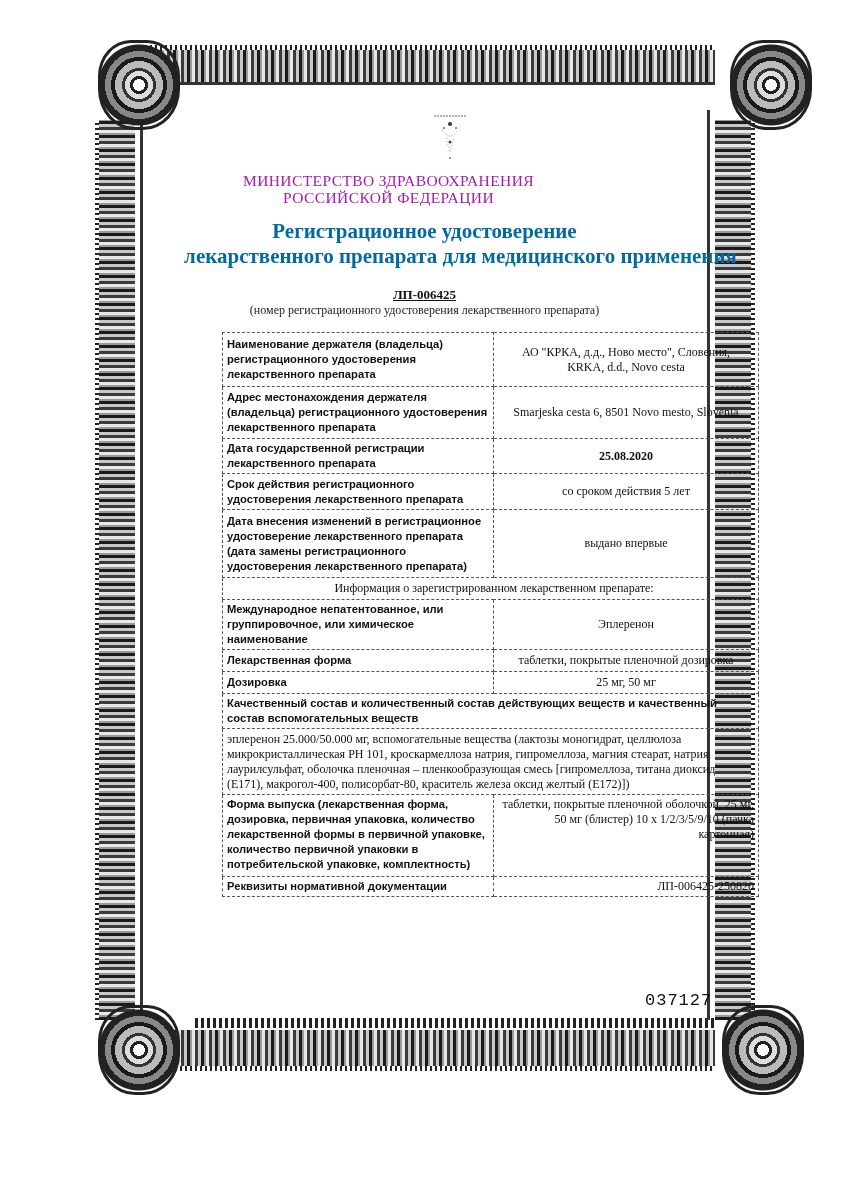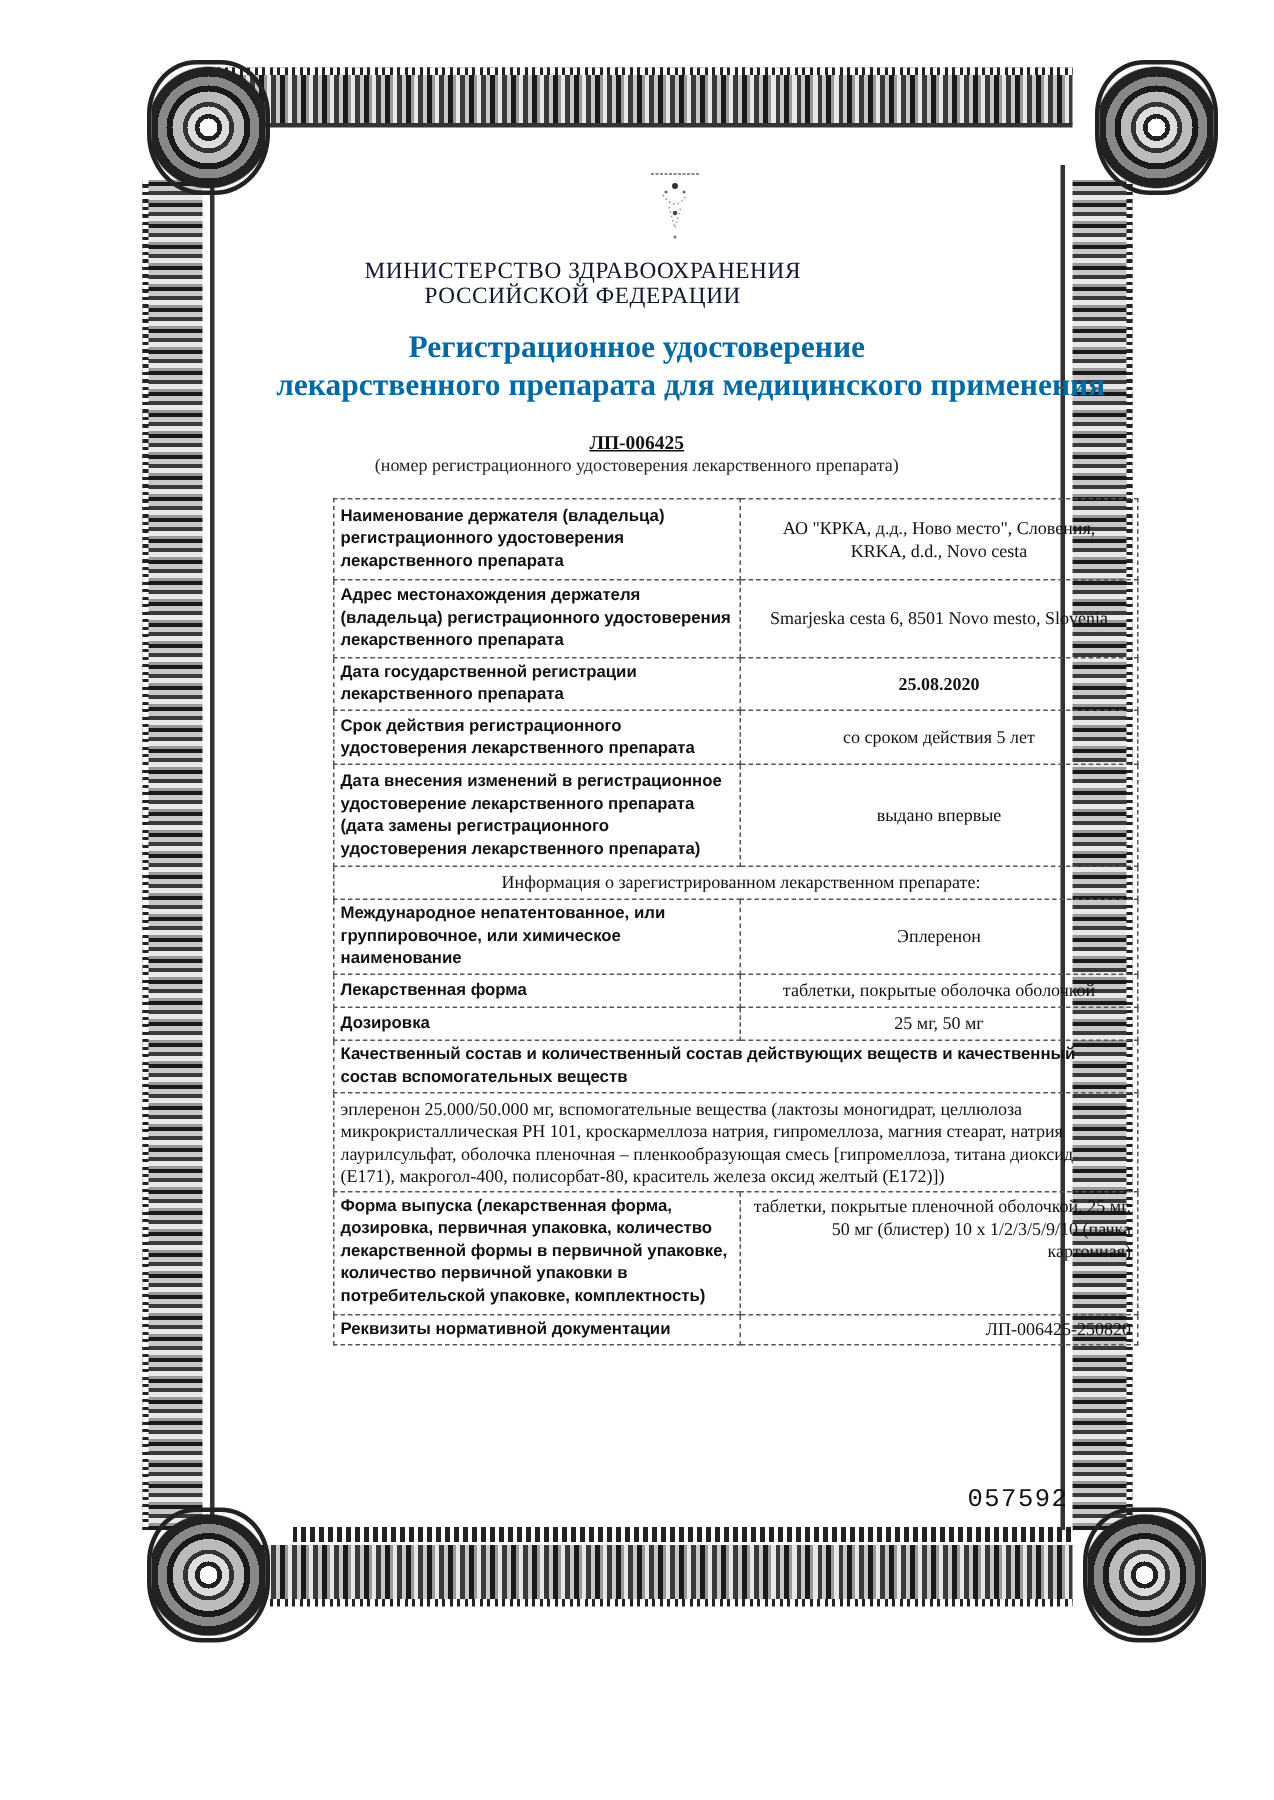--- a/index.html
+++ b/index.html
@@ -33,21 +33,21 @@
   .rosette { position: absolute; width: 82px; height: 90px; border-radius: 40% 40% 45% 45%;
       background: radial-gradient(circle at 50% 50%, #fff 0 6px, #222 6px 9px, #ddd 9px 14px, #333 14px 17px, #bbb 17px 24px, #1a1a1a 24px 28px, #888 28px 34px, #222 34px 40px, transparent 41px);
       border: 3px solid #222; box-sizing: border-box; }
   .ros-tl { left: 98px; top: 40px; }
   .ros-tr { left: 730px; top: 40px; }
   .ros-bl { left: 98px; top: 1005px; }
   .ros-br { left: 722px; top: 1005px; }
 
   
   .emblem { position: absolute; left: 432px; top: 112px; width: 36px; height: 54px; }
-  .ministry { position: absolute; left: 0; width: 777px; text-align: center; font-size: 15.5px; letter-spacing: 0.4px; line-height: 17px; color: #0f172a; }
+  .ministry { position: absolute; left: 0; width: 777px; text-align: center; font-size: 15.5px; letter-spacing: 0.4px; line-height: 17px; color: #a21caf; }
   .ministry.l1 { top: 172px; }
   .ministry.l2 { top: 189px; }
   .title { position: absolute; left: 0; width: 849px; text-align: center; font-weight: bold; font-size: 21px; line-height: 25px; color: #0369a1; }
   .title.l1 { top: 219px; }
   .title.l2 { top: 244px; padding-left: 36px; }
   .regnum { position: absolute; left: 0; width: 849px; top: 287px; text-align: center; font-size: 13px; font-weight: bold; text-decoration: underline; }
   .regnum-caption { position: absolute; left: 0; width: 849px; top: 303px; text-align: center; font-size: 12px; color: #222; }
 
   table.cert { position: absolute; left: 180px; top: 332px; width: 537px; border-collapse: collapse; font-size: 12px; line-height: 15px; margin-left: 42px; }
   table.cert td { border: 1px dashed #555; vertical-align: middle; padding: 2px 4px; }
@@ -127,21 +127,21 @@
   </tr>
   <tr style="height:22px">
     <td class="span-head" colspan="2">Информация о зарегистрированном лекарственном препарате:</td>
   </tr>
   <tr style="height:50px">
     <td class="lbl">Международное непатентованное, или группировочное, или химическое наименование</td>
     <td class="val">Эплеренон</td>
   </tr>
   <tr style="height:22px">
     <td class="lbl">Лекарственная форма</td>
-    <td class="val">таблетки, покрытые оболочка оболочкой</td>
+    <td class="val">таблетки, покрытые пленочной дозировка</td>
   </tr>
   <tr style="height:22px">
     <td class="lbl">Дозировка</td>
     <td class="val">25 мг, 50 мг</td>
   </tr>
   <tr style="height:34px">
     <td class="span-bold" colspan="2">Качественный состав и количественный состав действующих веществ и качественный состав вспомогательных веществ</td>
   </tr>
   <tr style="height:66px">
     <td class="span-text" colspan="2">эплеренон 25.000/50.000 мг, вспомогательные вещества (лактозы моногидрат, целлюлоза микрокристаллическая PH 101, кроскармеллоза натрия, гипромеллоза, магния стеарат, натрия лаурилсульфат, оболочка пленочная – пленкообразующая смесь [гипромеллоза, титана диоксид (E171), макрогол-400, полисорбат-80, краситель железа оксид желтый (E172)])</td>
@@ -150,13 +150,13 @@
     <td class="lbl" style="vertical-align:top">Форма выпуска (лекарственная форма, дозировка, первичная упаковка, количество лекарственной формы в первичной упаковке, количество первичной упаковки в потребительской упаковке, комплектность)</td>
     <td class="val left" style="vertical-align:top">таблетки, покрытые пленочной оболочкой, 25 мг, 50 мг (блистер) 10 x 1/2/3/5/9/10 (пачка картонная)</td>
   </tr>
   <tr style="height:20px">
     <td class="lbl">Реквизиты нормативной документации</td>
     <td class="val left">ЛП-006425-250820</td>
   </tr>
 </tbody>
   </table>
 
-<div class="serial">057592</div>
+<div class="serial">037127</div>
 
 </body></html>

